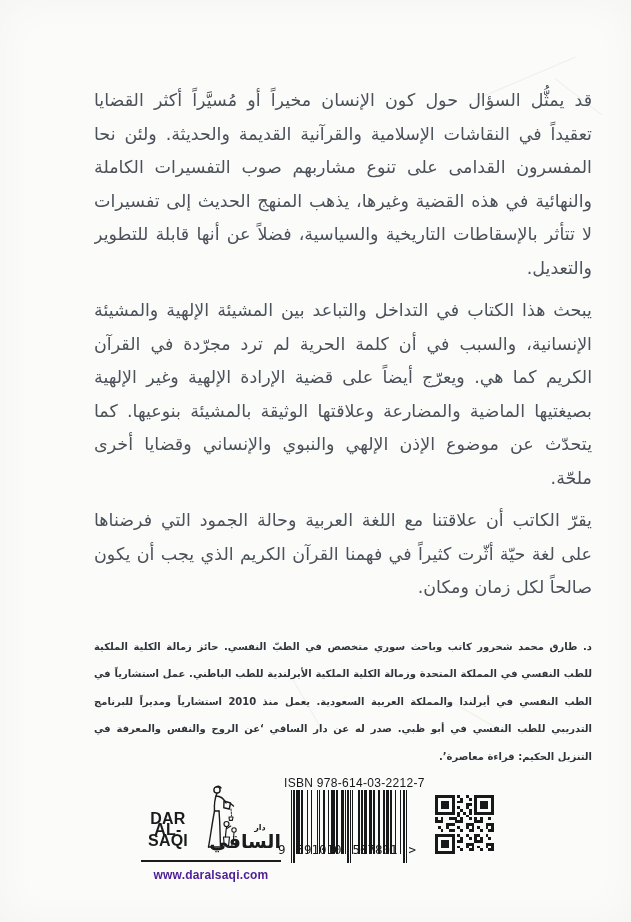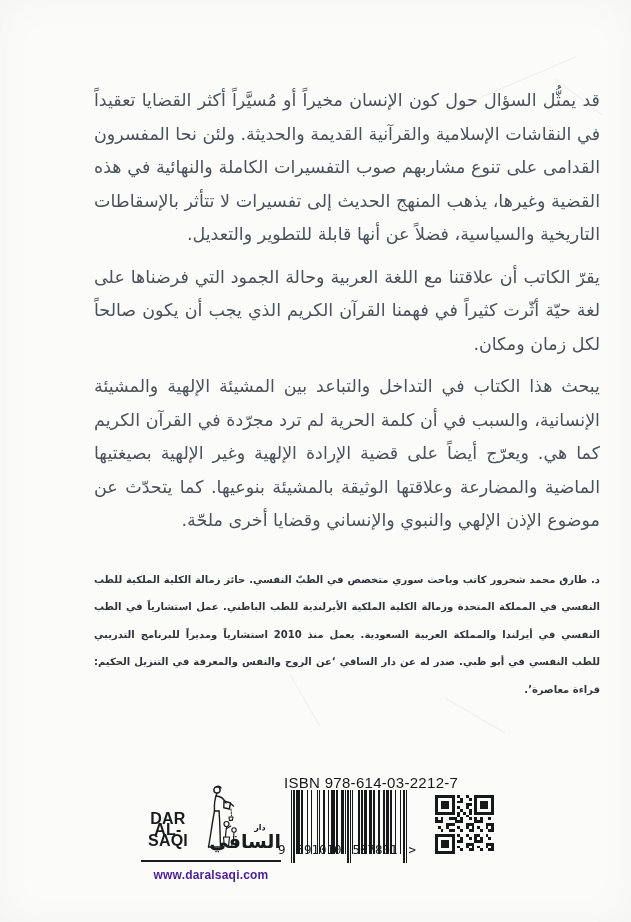--- a/index.html
+++ b/index.html
@@ -14,21 +14,21 @@
   .c1{top:78px;left:470px;width:110px;transform:rotate(-23deg);}
   .c2{top:96px;left:548px;width:60px;transform:rotate(38deg);}
   .c3{top:715px;left:440px;width:70px;transform:rotate(30deg);}
   .c4{top:700px;left:275px;width:60px;transform:rotate(60deg);}
 
   
   .blurb{
     position:absolute; top:84px; left:94px; right:31px; height:700px;
     direction:rtl; text-align:justify; overflow:hidden;
   }
-  .blurb p{margin:0 0 9px 0;}
+  .blurb p{margin:0 8px 9px 0;}
   .para{
     font-size:17.5px; line-height:33.5px; color:#4c525a; font-weight:400;
     letter-spacing:0;
   }
   .bio{
     margin-top:28px !important;
     font-size:10px; line-height:27.5px; color:#30343b; font-weight:700;
   }
 
   
@@ -50,21 +50,21 @@
   .site{
     margin-top:6px; text-align:center;
     font-family:"Liberation Sans", sans-serif; font-weight:700; font-size:12px;
     letter-spacing:0.2px; color:#4c1d95;
   }
 
   
   .barcode{position:absolute; left:288px; top:777px; width:122px; height:100px; color:#17181a;}
   .isbn{
     position:absolute; top:0; left:-4px; right:-4px; text-align:center;
-    font-family:"Liberation Sans", sans-serif; font-size:15px; line-height:12px;
+    font-family:"Liberation Sans", sans-serif; font-size:12px; line-height:12px;
     letter-spacing:0.3px; white-space:nowrap;
   }
   #ean-svg{position:absolute; top:13px; left:3px; width:116px; height:74px; shape-rendering:crispEdges;}
   .digits{
     position:absolute; top:66px; left:-10px; right:-6px;
     display:flex; justify-content:space-between; align-items:baseline;
     font-family:"DejaVu Sans Mono", monospace; font-size:12.5px; line-height:14px;
     background:transparent; white-space:nowrap;
   }
 
@@ -76,22 +76,22 @@
 
 <div class="cover">
 
   <div class="crease c1"></div>
   <div class="crease c2"></div>
   <div class="crease c3"></div>
   <div class="crease c4"></div>
 
   <main class="blurb" dir="rtl" lang="ar">
     <p class="para">قد يمثُّل السؤال حول كون الإنسان مخيراً أو مُسيَّراً أكثر القضايا تعقيداً في النقاشات الإسلامية والقرآنية القديمة والحديثة. ولئن نحا المفسرون القدامى على تنوع مشاربهم صوب التفسيرات الكاملة والنهائية في هذه القضية وغيرها، يذهب المنهج الحديث إلى تفسيرات لا تتأثر بالإسقاطات التاريخية والسياسية، فضلاً عن أنها قابلة للتطوير والتعديل.</p>
+    <p class="para">يبحث هذا الكتاب في التداخل والتباعد بين المشيئة الإلهية والمشيئة الإنسانية، والسبب في أن كلمة الحرية لم ترد مجرّدة في القرآن الكريم كما هي. ويعرّج أيضاً على قضية الإرادة الإلهية وغير الإلهية بصيغتيها الماضية والمضارعة وعلاقتها الوثيقة بالمشيئة بنوعيها. كما يتحدّث عن موضوع الإذن الإلهي والنبوي والإنساني وقضايا أخرى ملحّة.</p>
     <p class="para">يقرّ الكاتب أن علاقتنا مع اللغة العربية وحالة الجمود التي فرضناها على لغة حيّة أثّرت كثيراً في فهمنا القرآن الكريم الذي يجب أن يكون صالحاً لكل زمان ومكان.</p>
-    <p class="para">يبحث هذا الكتاب في التداخل والتباعد بين المشيئة الإلهية والمشيئة الإنسانية، والسبب في أن كلمة الحرية لم ترد مجرّدة في القرآن الكريم كما هي. ويعرّج أيضاً على قضية الإرادة الإلهية وغير الإلهية بصيغتيها الماضية والمضارعة وعلاقتها الوثيقة بالمشيئة بنوعيها. كما يتحدّث عن موضوع الإذن الإلهي والنبوي والإنساني وقضايا أخرى ملحّة.</p>
     <p class="para bio">د. طارق محمد شحرور كاتب وباحث سوري متخصص في الطبّ النفسي. حائز زمالة الكلية الملكية للطب النفسي في المملكة المتحدة وزمالة الكلية الملكية الأيرلندية للطب الباطني. عمل استشارياً في الطب النفسي في أيرلندا والمملكة العربية السعودية. يعمل منذ 2010 استشارياً ومديراً للبرنامج التدريبي للطب النفسي في أبو ظبي. صدر له عن دار الساقي ‘عن الروح والنفس والمعرفة في التنزيل الحكيم: قراءة معاصرة’.</p>
   </main>
 
   <div class="publisher">
     <div class="logo-row">
       <div class="latin">
         <span>DAR</span>
         <span>AL-SAQI</span>
       </div>
       <div class="figure-wrap">

